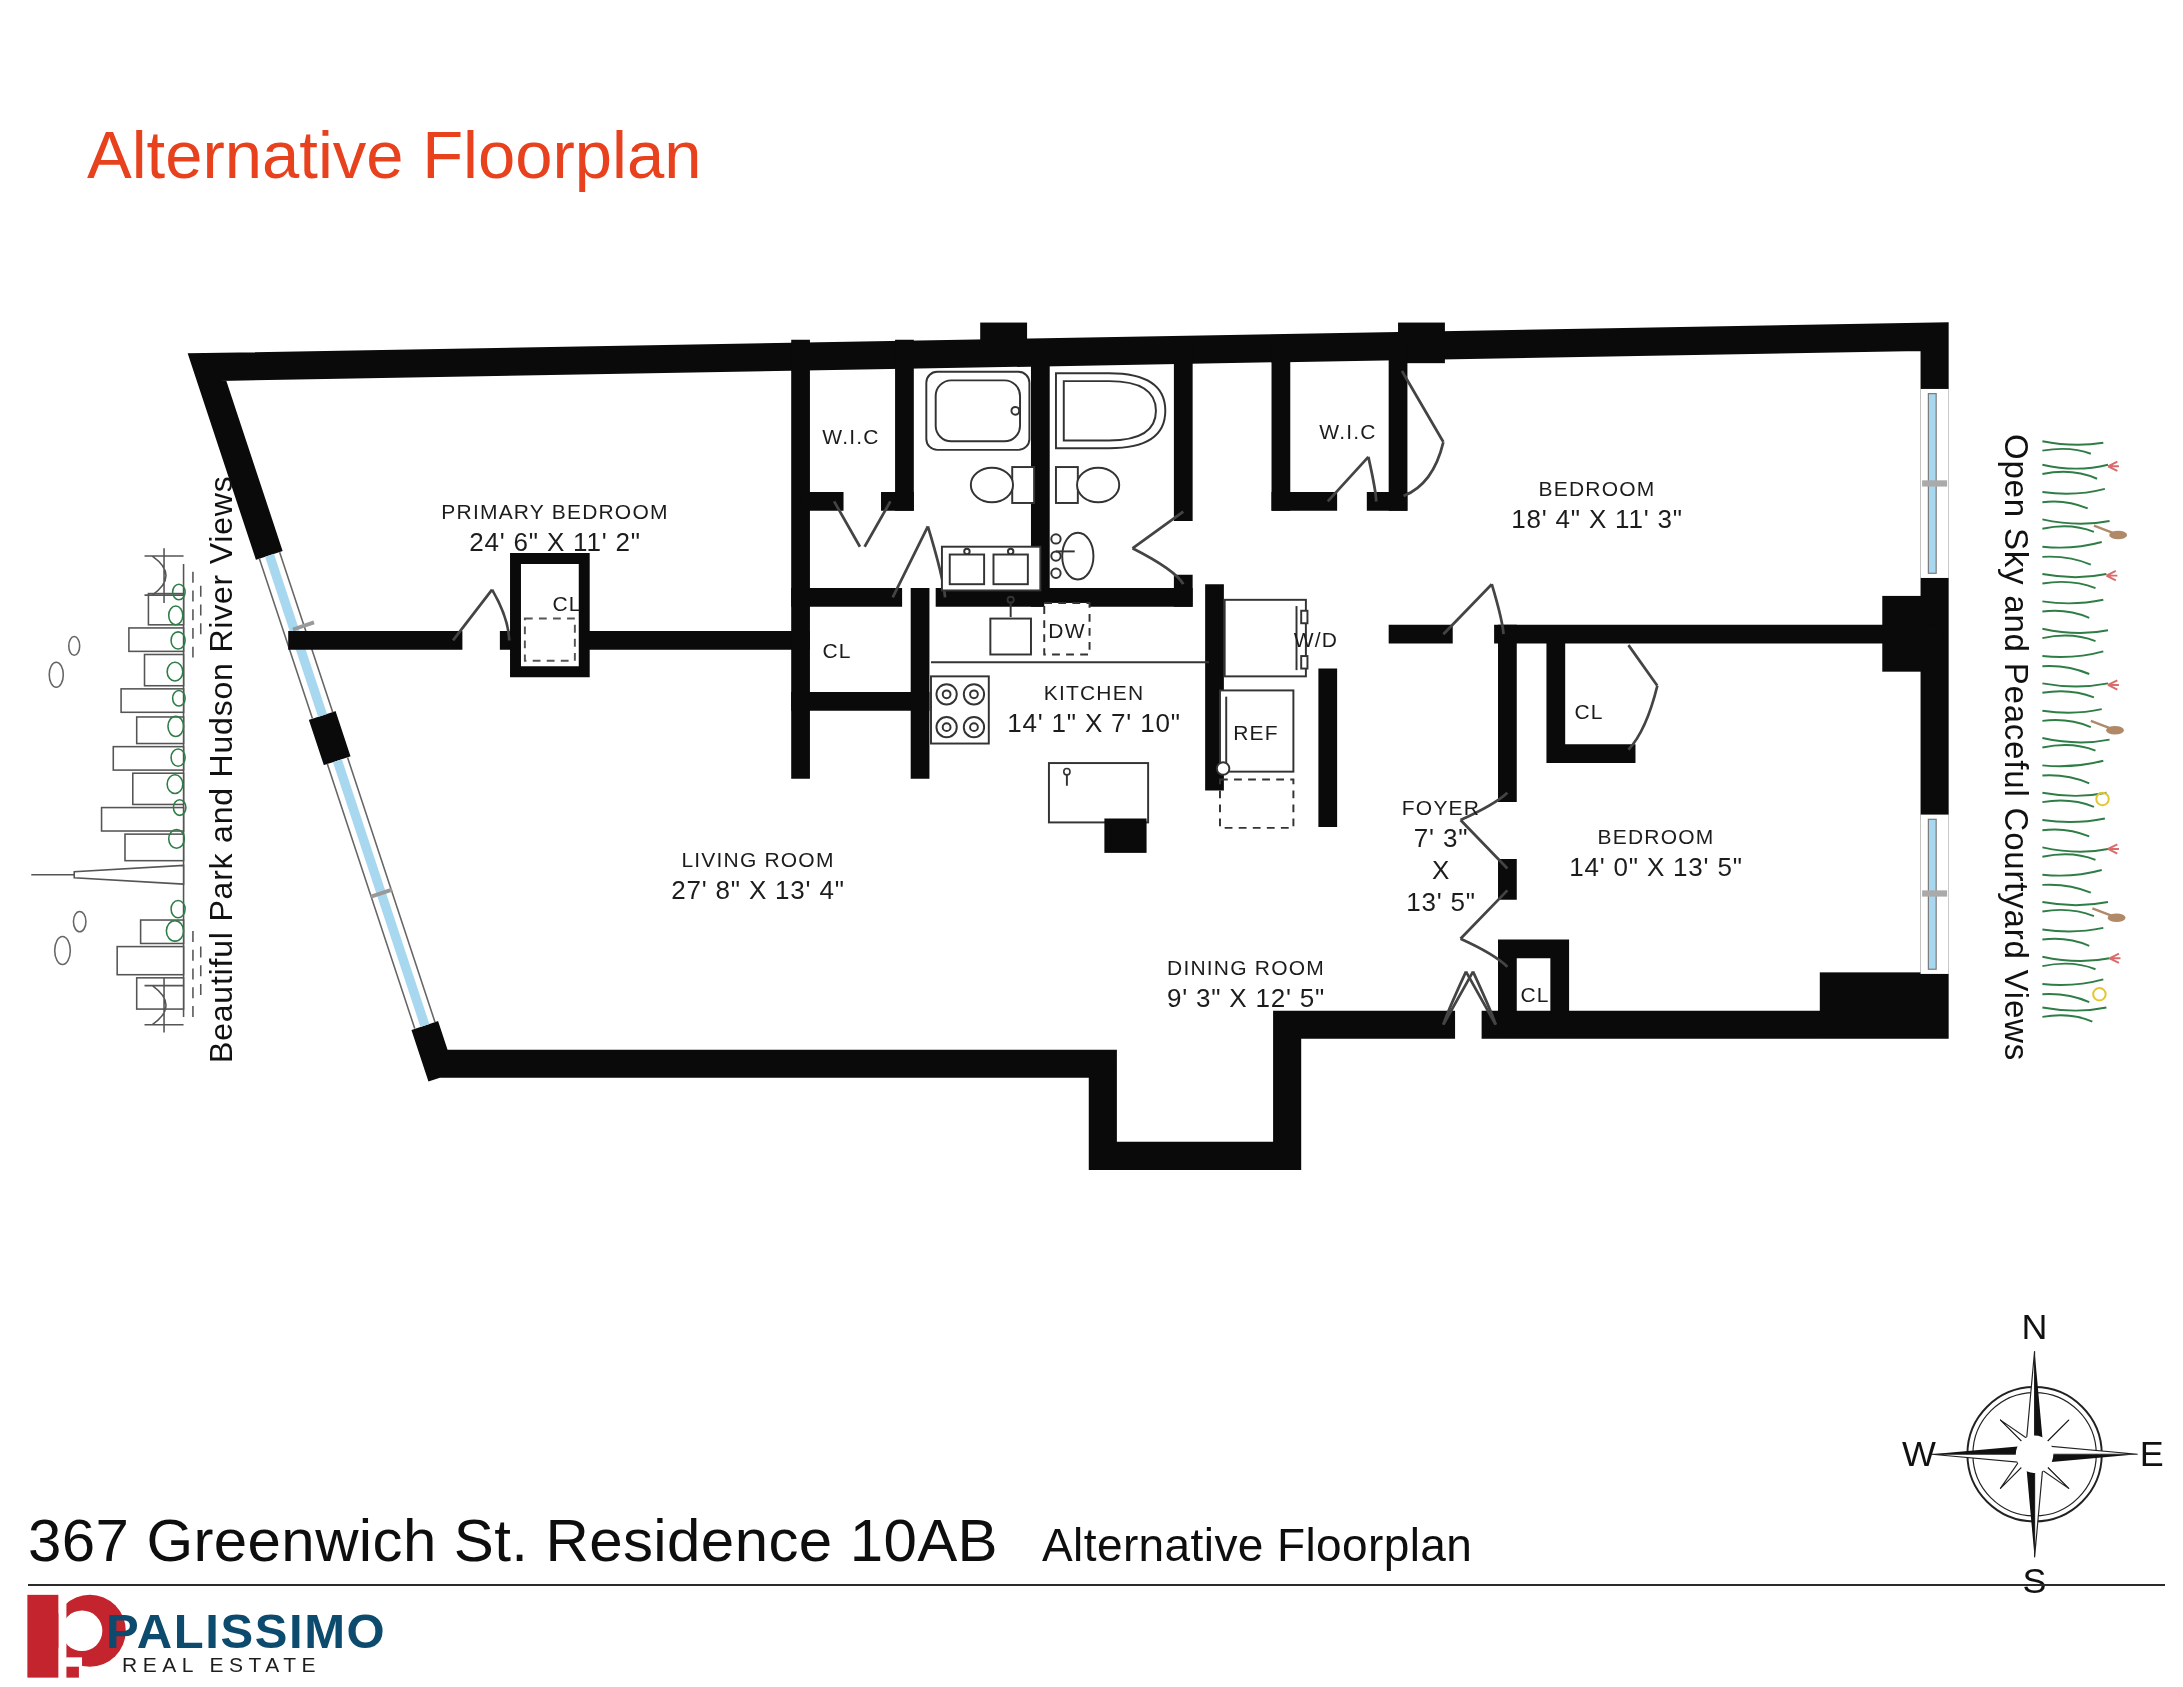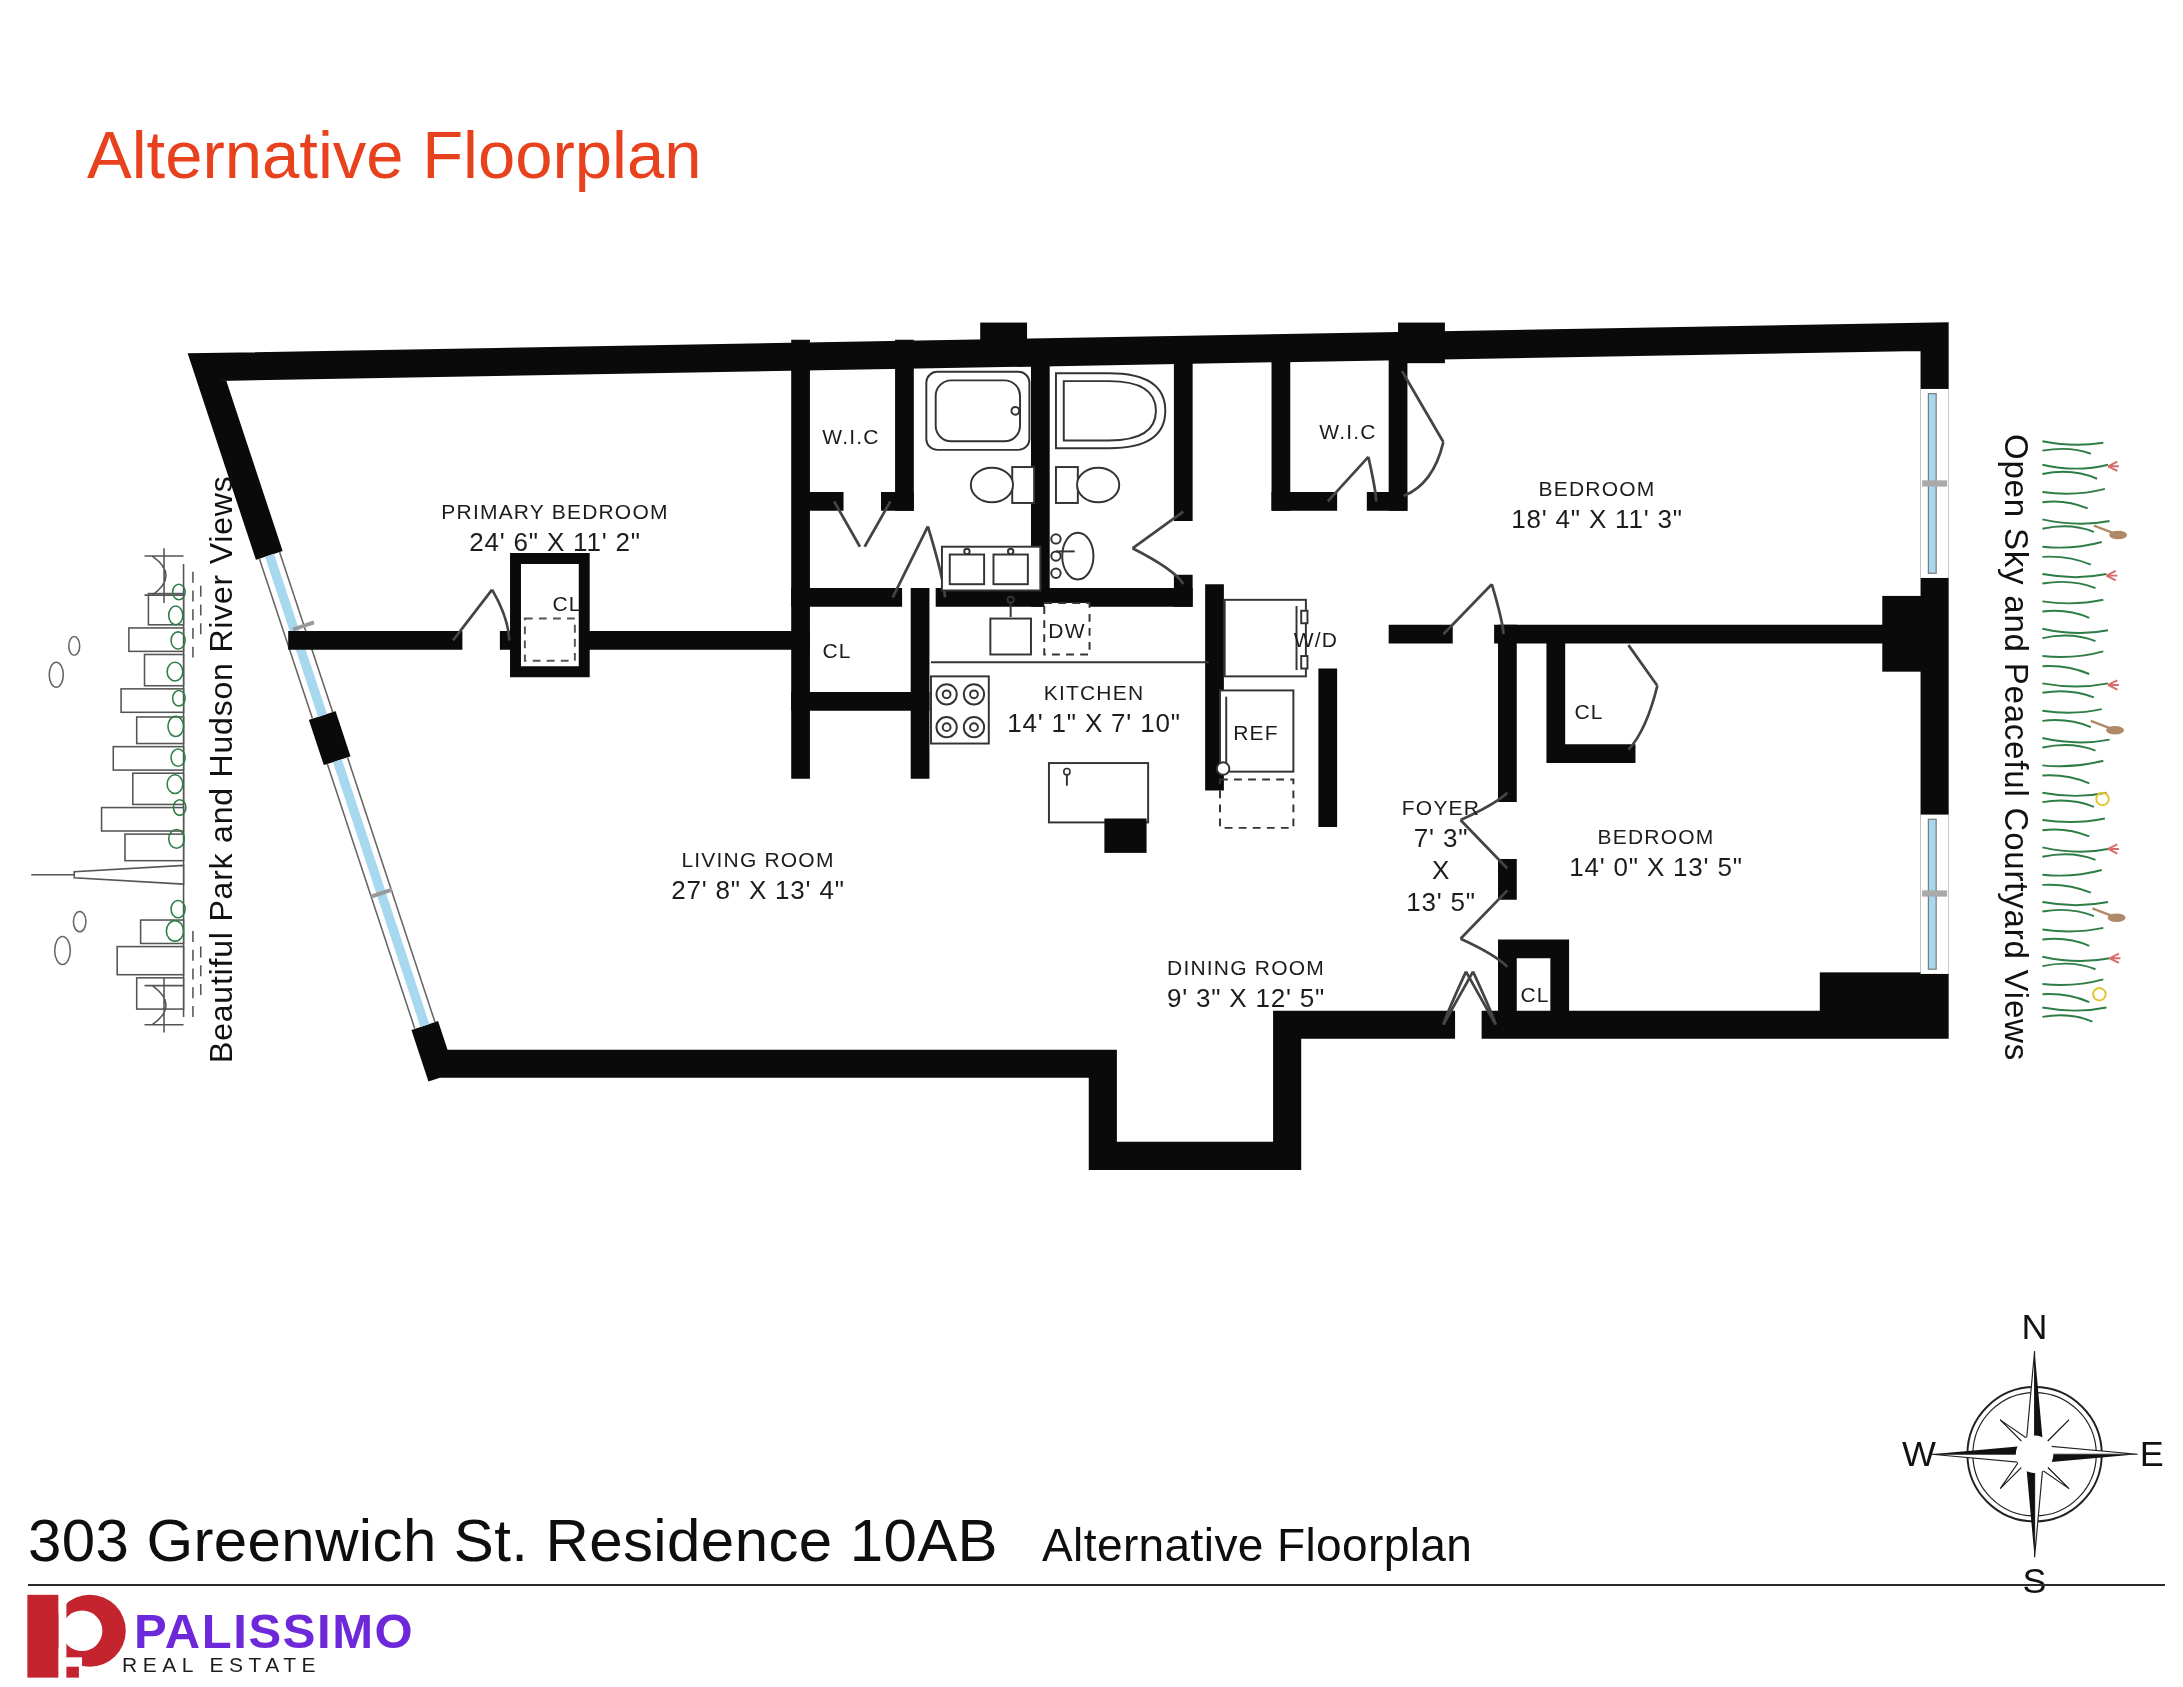--- a/index.html
+++ b/index.html
@@ -14,22 +14,22 @@
   .rdims{font-size:26px;margin-top:7px;letter-spacing:0.8px;}
   .rdims2{font-size:26px;margin-top:6.2px;letter-spacing:0.8px;}
   .vcap-left{position:absolute;left:203px;top:516px;height:547px;writing-mode:vertical-rl;
              transform:rotate(180deg);font-size:32px;color:#111;letter-spacing:0.8px;white-space:nowrap;}
   .vcap-right{position:absolute;left:1997px;top:434px;height:609px;writing-mode:vertical-rl;
               font-size:33px;color:#111;letter-spacing:0.8px;white-space:nowrap;}
   .footer-line{position:absolute;left:28px;top:1584px;width:2137px;height:2.3px;background:#2a2a2a;}
   .footer-text{position:absolute;left:28px;top:1506px;display:flex;align-items:baseline;gap:44px;}
   .footer-address{font-size:60px;color:#0e0e0e;letter-spacing:0.4px;white-space:nowrap;}
   .footer-sub{font-size:46px;color:#0e0e0e;letter-spacing:0.4px;white-space:nowrap;}
-  .brand-name{position:absolute;left:134px;top:1603px;font-size:49px;font-weight:700;
-              color:#6d28d9;letter-spacing:1.6px;}
+  .brand-name{position:absolute;left:106px;top:1603px;font-size:49px;font-weight:700;
+              color:#0c4a6e;letter-spacing:1.6px;}
   .brand-tag{position:absolute;left:122px;top:1653px;font-size:21px;font-weight:500;
              color:#1d1d1d;letter-spacing:5.5px;}
 </style>
 </head>
 <body>
 
 <div id="stage">
 
   <svg id="plan-svg" width="2183" height="1687" viewBox="0 0 2795 2160">
 
@@ -363,21 +363,21 @@
   </div>
   <div class="lbl" style="left:1246px;top:984px">
     <div class="rname">DINING ROOM</div>
     <div class="rdims">9' 3" X 12' 5"</div>
   </div>
   <div class="lbl" style="left:1535px;top:994px">
     <div class="rname">CL</div>
   </div>
 
   <div class="footer-text">
-    <div class="footer-address">303 Greenwich St. Residence 10AB</div>
+    <div class="footer-address">367 Greenwich St. Residence 10AB</div>
     <div class="footer-sub">Alternative Floorplan</div>
   </div>
   <div class="footer-line"></div>
   <div class="brand-name">PALISSIMO</div>
   <div class="brand-tag">REAL ESTATE</div>
 
 </div>
 
 
 </body></html>

